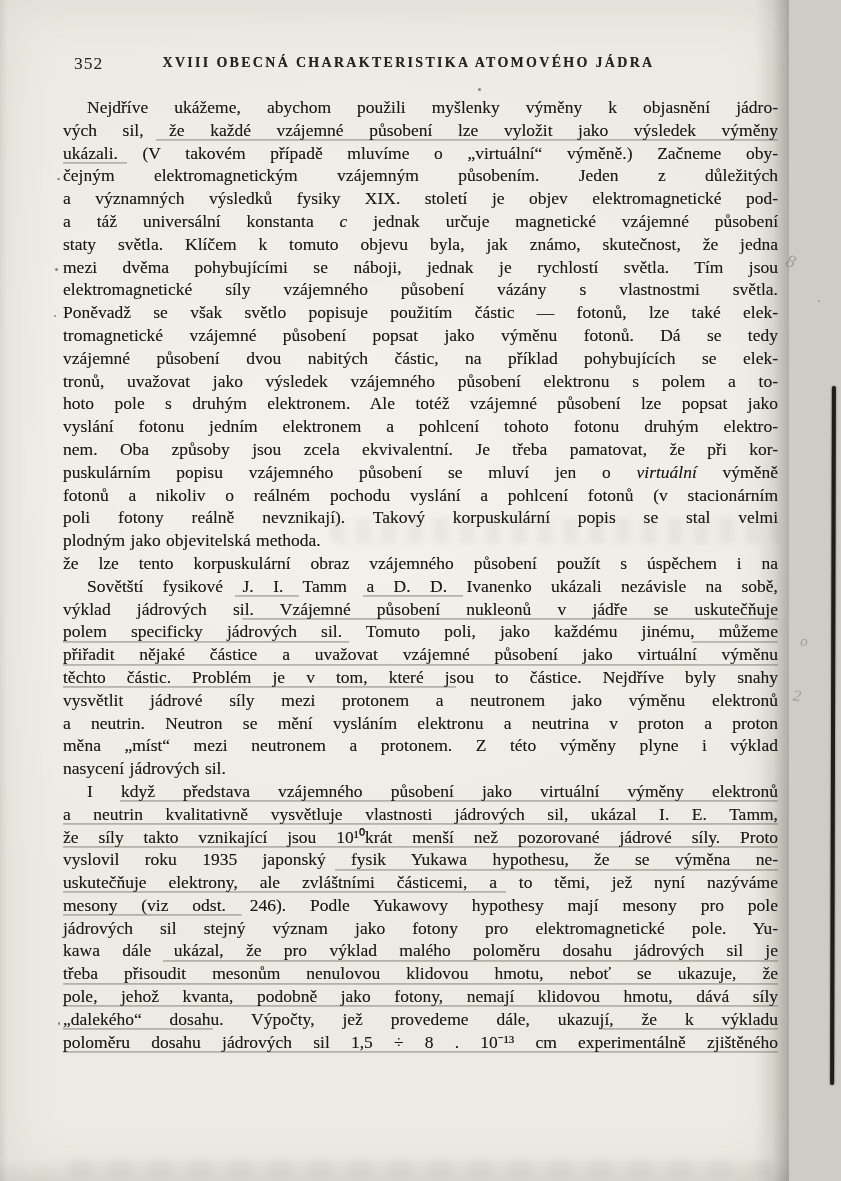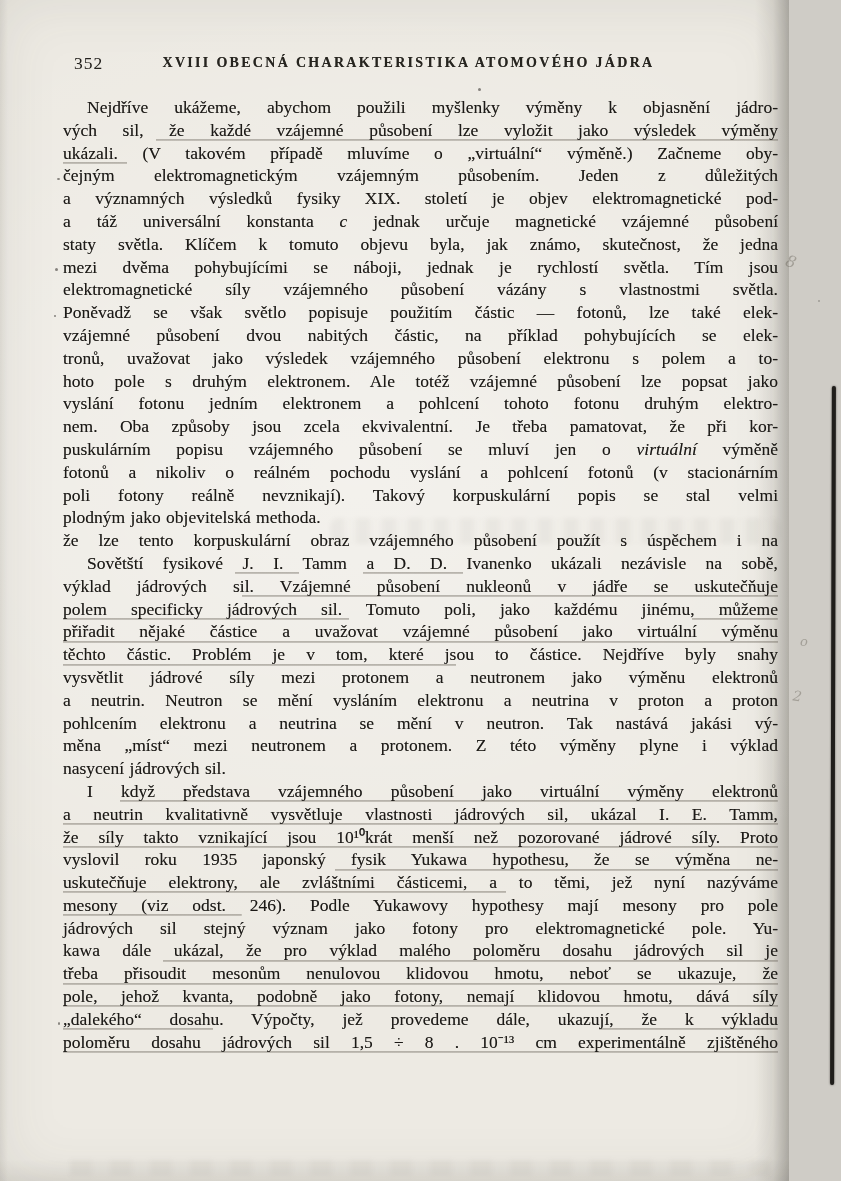--- a/index.html
+++ b/index.html
@@ -94,38 +94,38 @@
       <div class="line indent">Nejdříve ukážeme, abychom použili myšlenky výměny k objasnění jádro-</div>
       <div class="line" style="background-image: linear-gradient(rgba(104, 98, 88, 0.42), rgba(104, 98, 88, 0.42)); background-size: 622.05px 1.8px; background-position: 92.95px 20.4px;">vých sil, že každé vzájemné působení lze vyložit jako výsledek výměny</div>
       <div class="line" style="background-image: linear-gradient(rgba(104, 98, 88, 0.42), rgba(104, 98, 88, 0.42)); background-size: 64.35px 1.8px; background-position: 0px 20.4px;">ukázali. (V takovém případě mluvíme o „virtuální“ výměně.) Začneme oby-</div>
       <div class="line">čejným elektromagnetickým vzájemným působením. Jeden z důležitých</div>
       <div class="line">a významných výsledků fysiky XIX. století je objev elektromagnetické pod-</div>
       <div class="line">a táž universální konstanta <i>c</i> jednak určuje magnetické vzájemné působení</div>
       <div class="line">staty světla. Klíčem k tomuto objevu byla, jak známo, skutečnost, že jedna</div>
       <div class="line">mezi dvěma pohybujícími se náboji, jednak je rychlostí světla. Tím jsou</div>
       <div class="line">elektromagnetické síly vzájemného působení vázány s vlastnostmi světla.</div>
       <div class="line">Poněvadž se však světlo popisuje použitím částic — fotonů, lze také elek-</div>
+      <div class="line">tromagnetické vzájemné působení popsat jako výměnu fotonů. Dá se tedy</div>
       <div class="line">vzájemné působení dvou nabitých částic, na příklad pohybujících se elek-</div>
       <div class="line">tronů, uvažovat jako výsledek vzájemného působení elektronu s polem a to-</div>
       <div class="line">hoto pole s druhým elektronem. Ale totéž vzájemné působení lze popsat jako</div>
       <div class="line">vyslání fotonu jedním elektronem a pohlcení tohoto fotonu druhým elektro-</div>
       <div class="line">nem. Oba způsoby jsou zcela ekvivalentní. Je třeba pamatovat, že při kor-</div>
       <div class="line">puskulárním popisu vzájemného působení se mluví jen o <i>virtuální</i> výměně</div>
       <div class="line">fotonů a nikoliv o reálném pochodu vyslání a pohlcení fotonů (v stacionárním</div>
       <div class="line">poli fotony reálně nevznikají). Takový korpuskulární popis se stal velmi</div>
       <div class="line para-end">plodným jako objevitelská methoda.</div>
       <div class="line">že lze tento korpuskulární obraz vzájemného působení použít s úspěchem i na</div>
       <div class="line indent" style="background-image: linear-gradient(rgba(104, 98, 88, 0.42), rgba(104, 98, 88, 0.42)), linear-gradient(rgba(104, 98, 88, 0.42), rgba(104, 98, 88, 0.42)); background-size: 64.35px 1.8px, 100.1px 1.8px; background-position: 171.6px 20.4px, 300.3px 20.4px;">Sovětští fysikové J. I. Tamm a D. D. Ivanenko ukázali nezávisle na sobě,</div>
       <div class="line" style="background-image: linear-gradient(rgba(104, 98, 88, 0.42), rgba(104, 98, 88, 0.42)); background-size: 536.25px 1.8px; background-position: 178.75px 20.4px;">výklad jádrových sil. Vzájemné působení nukleonů v jádře se uskutečňuje</div>
       <div class="line" style="background-image: linear-gradient(rgba(104, 98, 88, 0.42), rgba(104, 98, 88, 0.42)), linear-gradient(rgba(104, 98, 88, 0.42), rgba(104, 98, 88, 0.42)); background-size: 286px 1.8px, 85.8px 1.8px; background-position: 0px 20.4px, 629.2px 20.4px;">polem specificky jádrových sil. Tomuto poli, jako každému jinému, můžeme</div>
       <div class="line" style="background-image: linear-gradient(rgba(104, 98, 88, 0.42), rgba(104, 98, 88, 0.42)); background-size: 715px 1.8px; background-position: 0px 20.4px;">přiřadit nějaké částice a uvažovat vzájemné působení jako virtuální výměnu</div>
       <div class="line" style="background-image: linear-gradient(rgba(104, 98, 88, 0.42), rgba(104, 98, 88, 0.42)); background-size: 393.25px 1.8px; background-position: 0px 20.4px;">těchto částic. Problém je v tom, které jsou to částice. Nejdříve byly snahy</div>
       <div class="line">vysvětlit jádrové síly mezi protonem a neutronem jako výměnu elektronů</div>
       <div class="line">a neutrin. Neutron se mění vysláním elektronu a neutrina v proton a proton</div>
-      <div class="line">pohlcením elektronu a neutrina se mění v neutron. Tak nastává jakási vý-</div>
       <div class="line">měna „míst“ mezi neutronem a protonem. Z této výměny plyne i výklad</div>
       <div class="line para-end">nasycení jádrových sil.</div>
       <div class="line indent" style="background-image: linear-gradient(rgba(104, 98, 88, 0.42), rgba(104, 98, 88, 0.42)); background-size: 657.8px 1.8px; background-position: 57.2px 20.4px;">I když představa vzájemného působení jako virtuální výměny elektronů</div>
       <div class="line" style="background-image: linear-gradient(rgba(104, 98, 88, 0.42), rgba(104, 98, 88, 0.42)); background-size: 715px 1.8px; background-position: 0px 20.4px;">a neutrin kvalitativně vysvětluje vlastnosti jádrových sil, ukázal I. E. Tamm,</div>
       <div class="line" style="background-image: linear-gradient(rgba(104, 98, 88, 0.42), rgba(104, 98, 88, 0.42)); background-size: 715px 1.8px; background-position: 0px 20.4px;">že síly takto vznikající jsou 10¹⁰krát menší než pozorované jádrové síly. Proto</div>
       <div class="line" style="background-image: linear-gradient(rgba(104, 98, 88, 0.42), rgba(104, 98, 88, 0.42)); background-size: 443.3px 1.8px; background-position: 271.7px 20.4px;">vyslovil roku 1935 japonský fysik Yukawa hypothesu, že se výměna ne-</div>
       <div class="line" style="background-image: linear-gradient(rgba(104, 98, 88, 0.42), rgba(104, 98, 88, 0.42)); background-size: 443.3px 1.8px; background-position: 0px 20.4px;">uskutečňuje elektrony, ale zvláštními částicemi, a to těmi, jež nyní nazýváme</div>
       <div class="line" style="background-image: linear-gradient(rgba(104, 98, 88, 0.42), rgba(104, 98, 88, 0.42)); background-size: 178.75px 1.8px; background-position: 0px 20.4px;">mesony (viz odst. 246). Podle Yukawovy hypothesy mají mesony pro pole</div>
       <div class="line">jádrových sil stejný význam jako fotony pro elektromagnetické pole. Yu-</div>
       <div class="line" style="background-image: linear-gradient(rgba(104, 98, 88, 0.42), rgba(104, 98, 88, 0.42)); background-size: 614.9px 1.8px; background-position: 100.1px 20.4px;">kawa dále ukázal, že pro výklad malého poloměru dosahu jádrových sil je</div>

